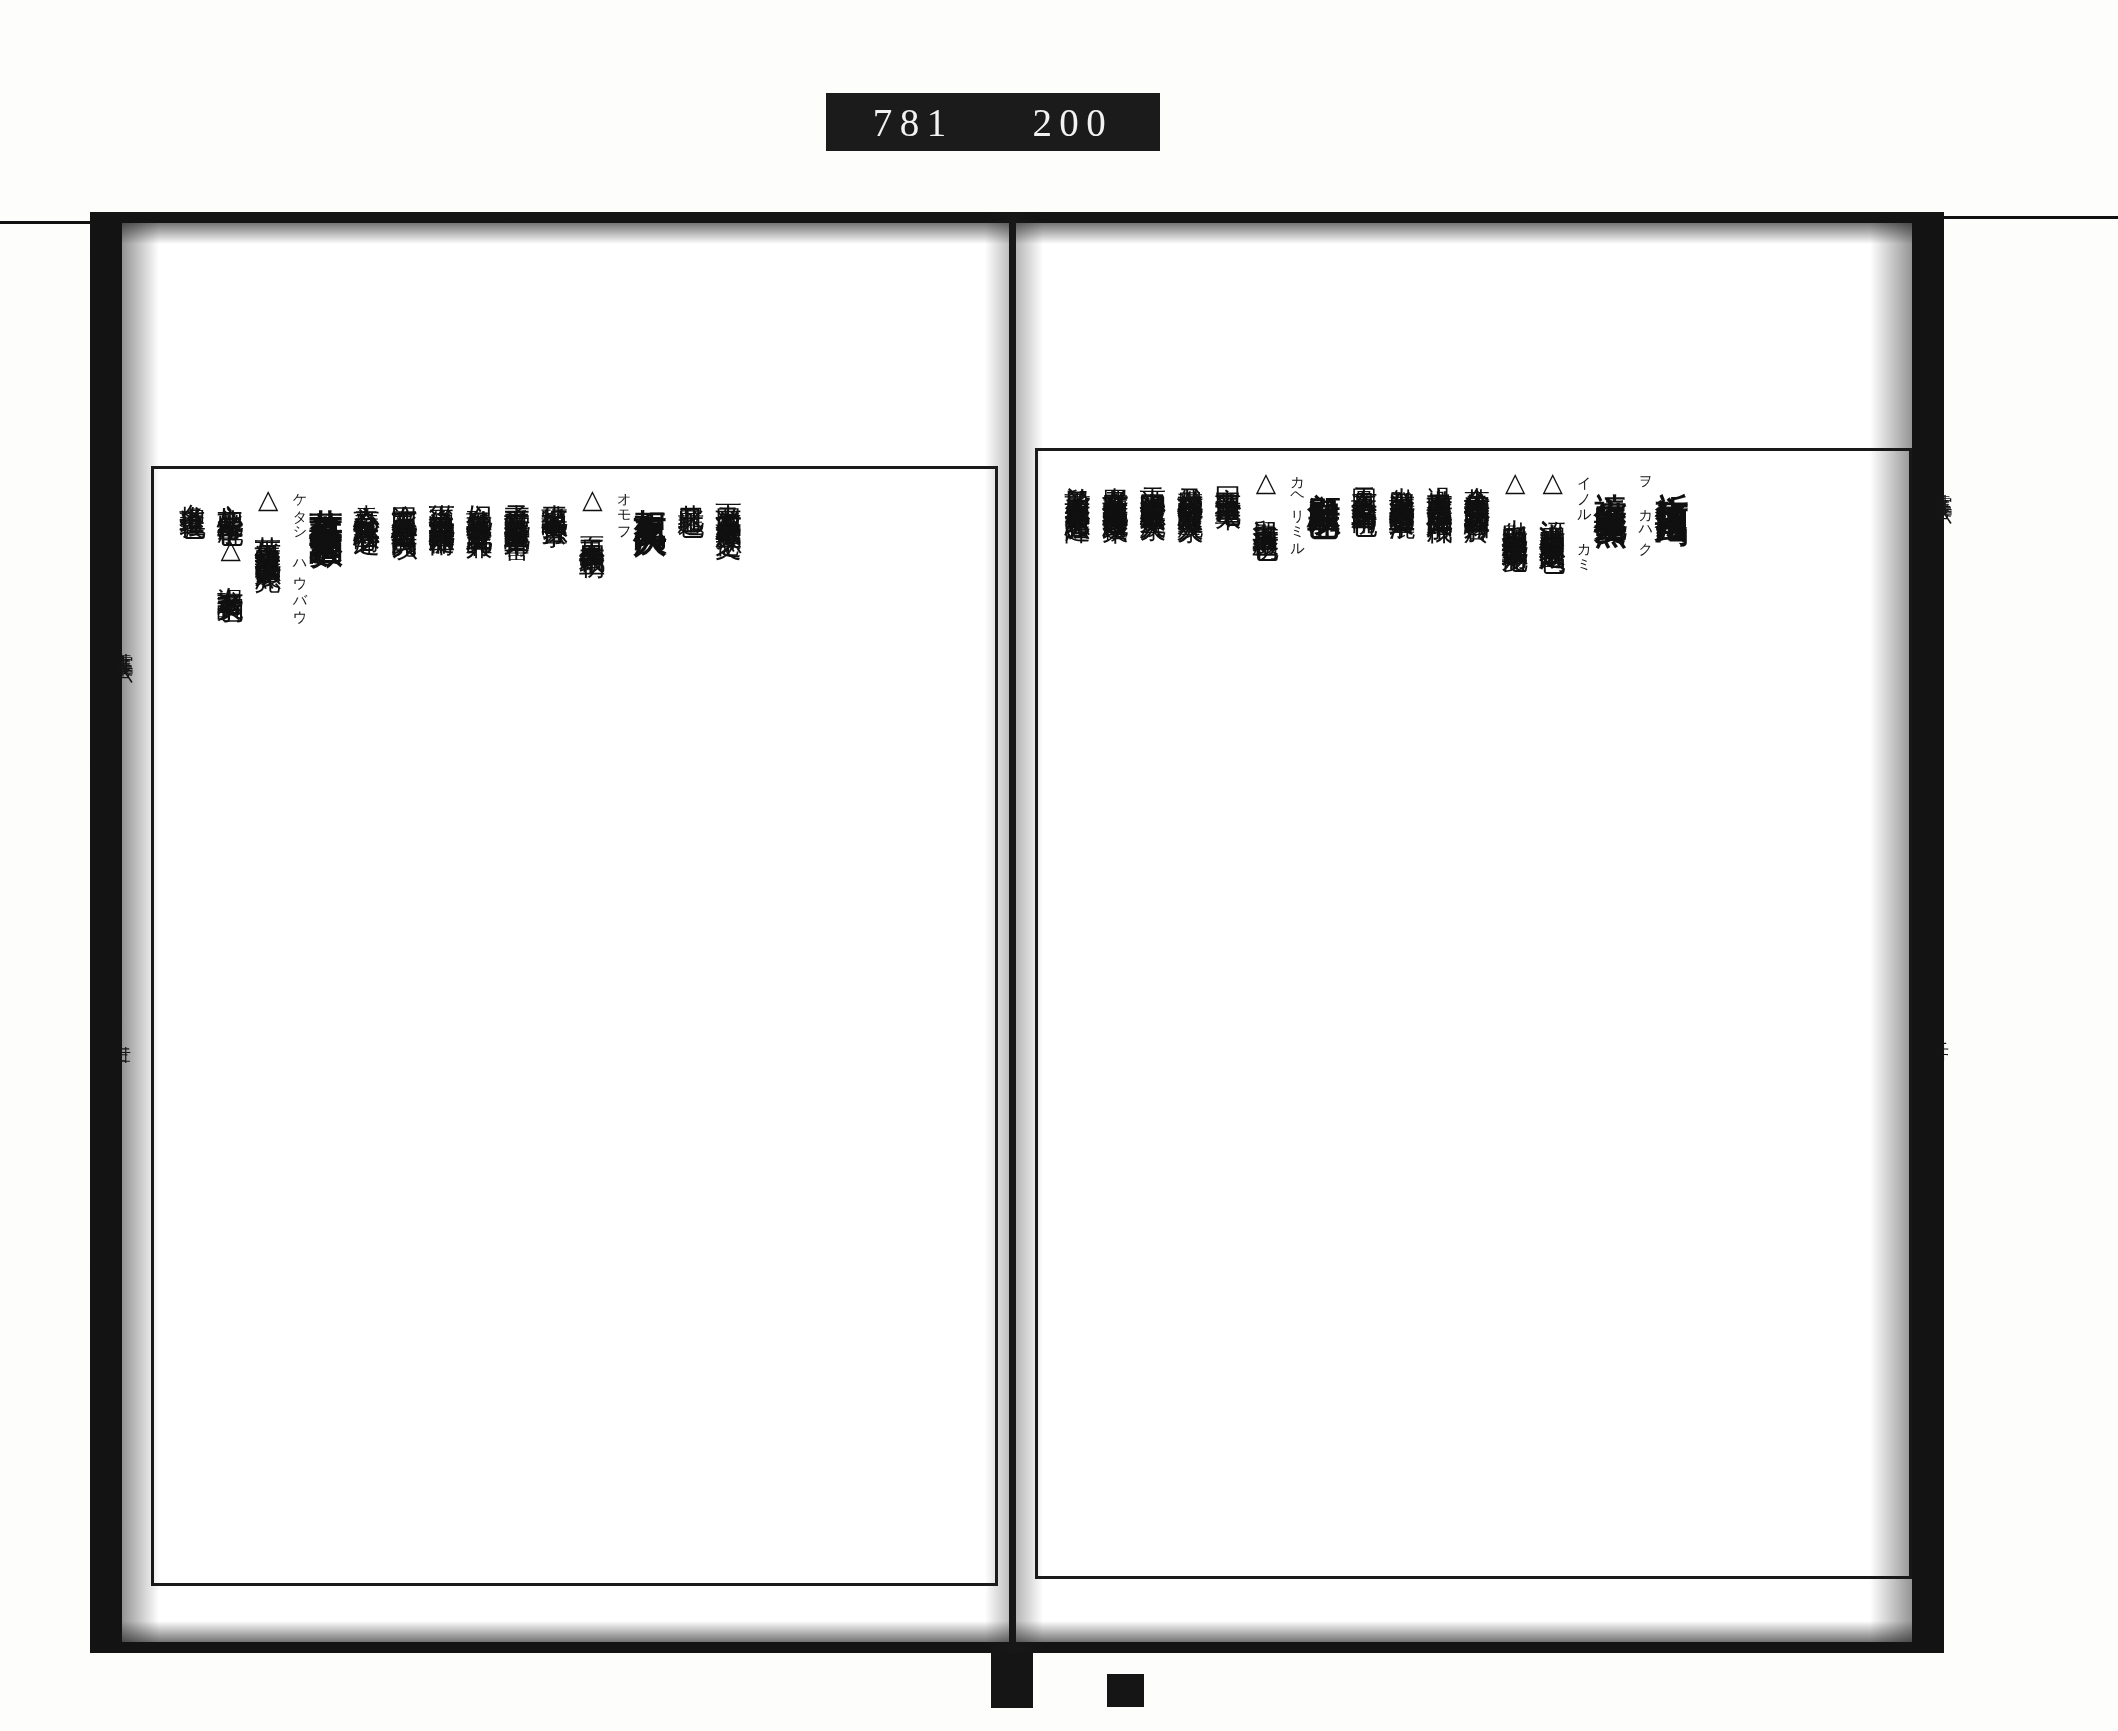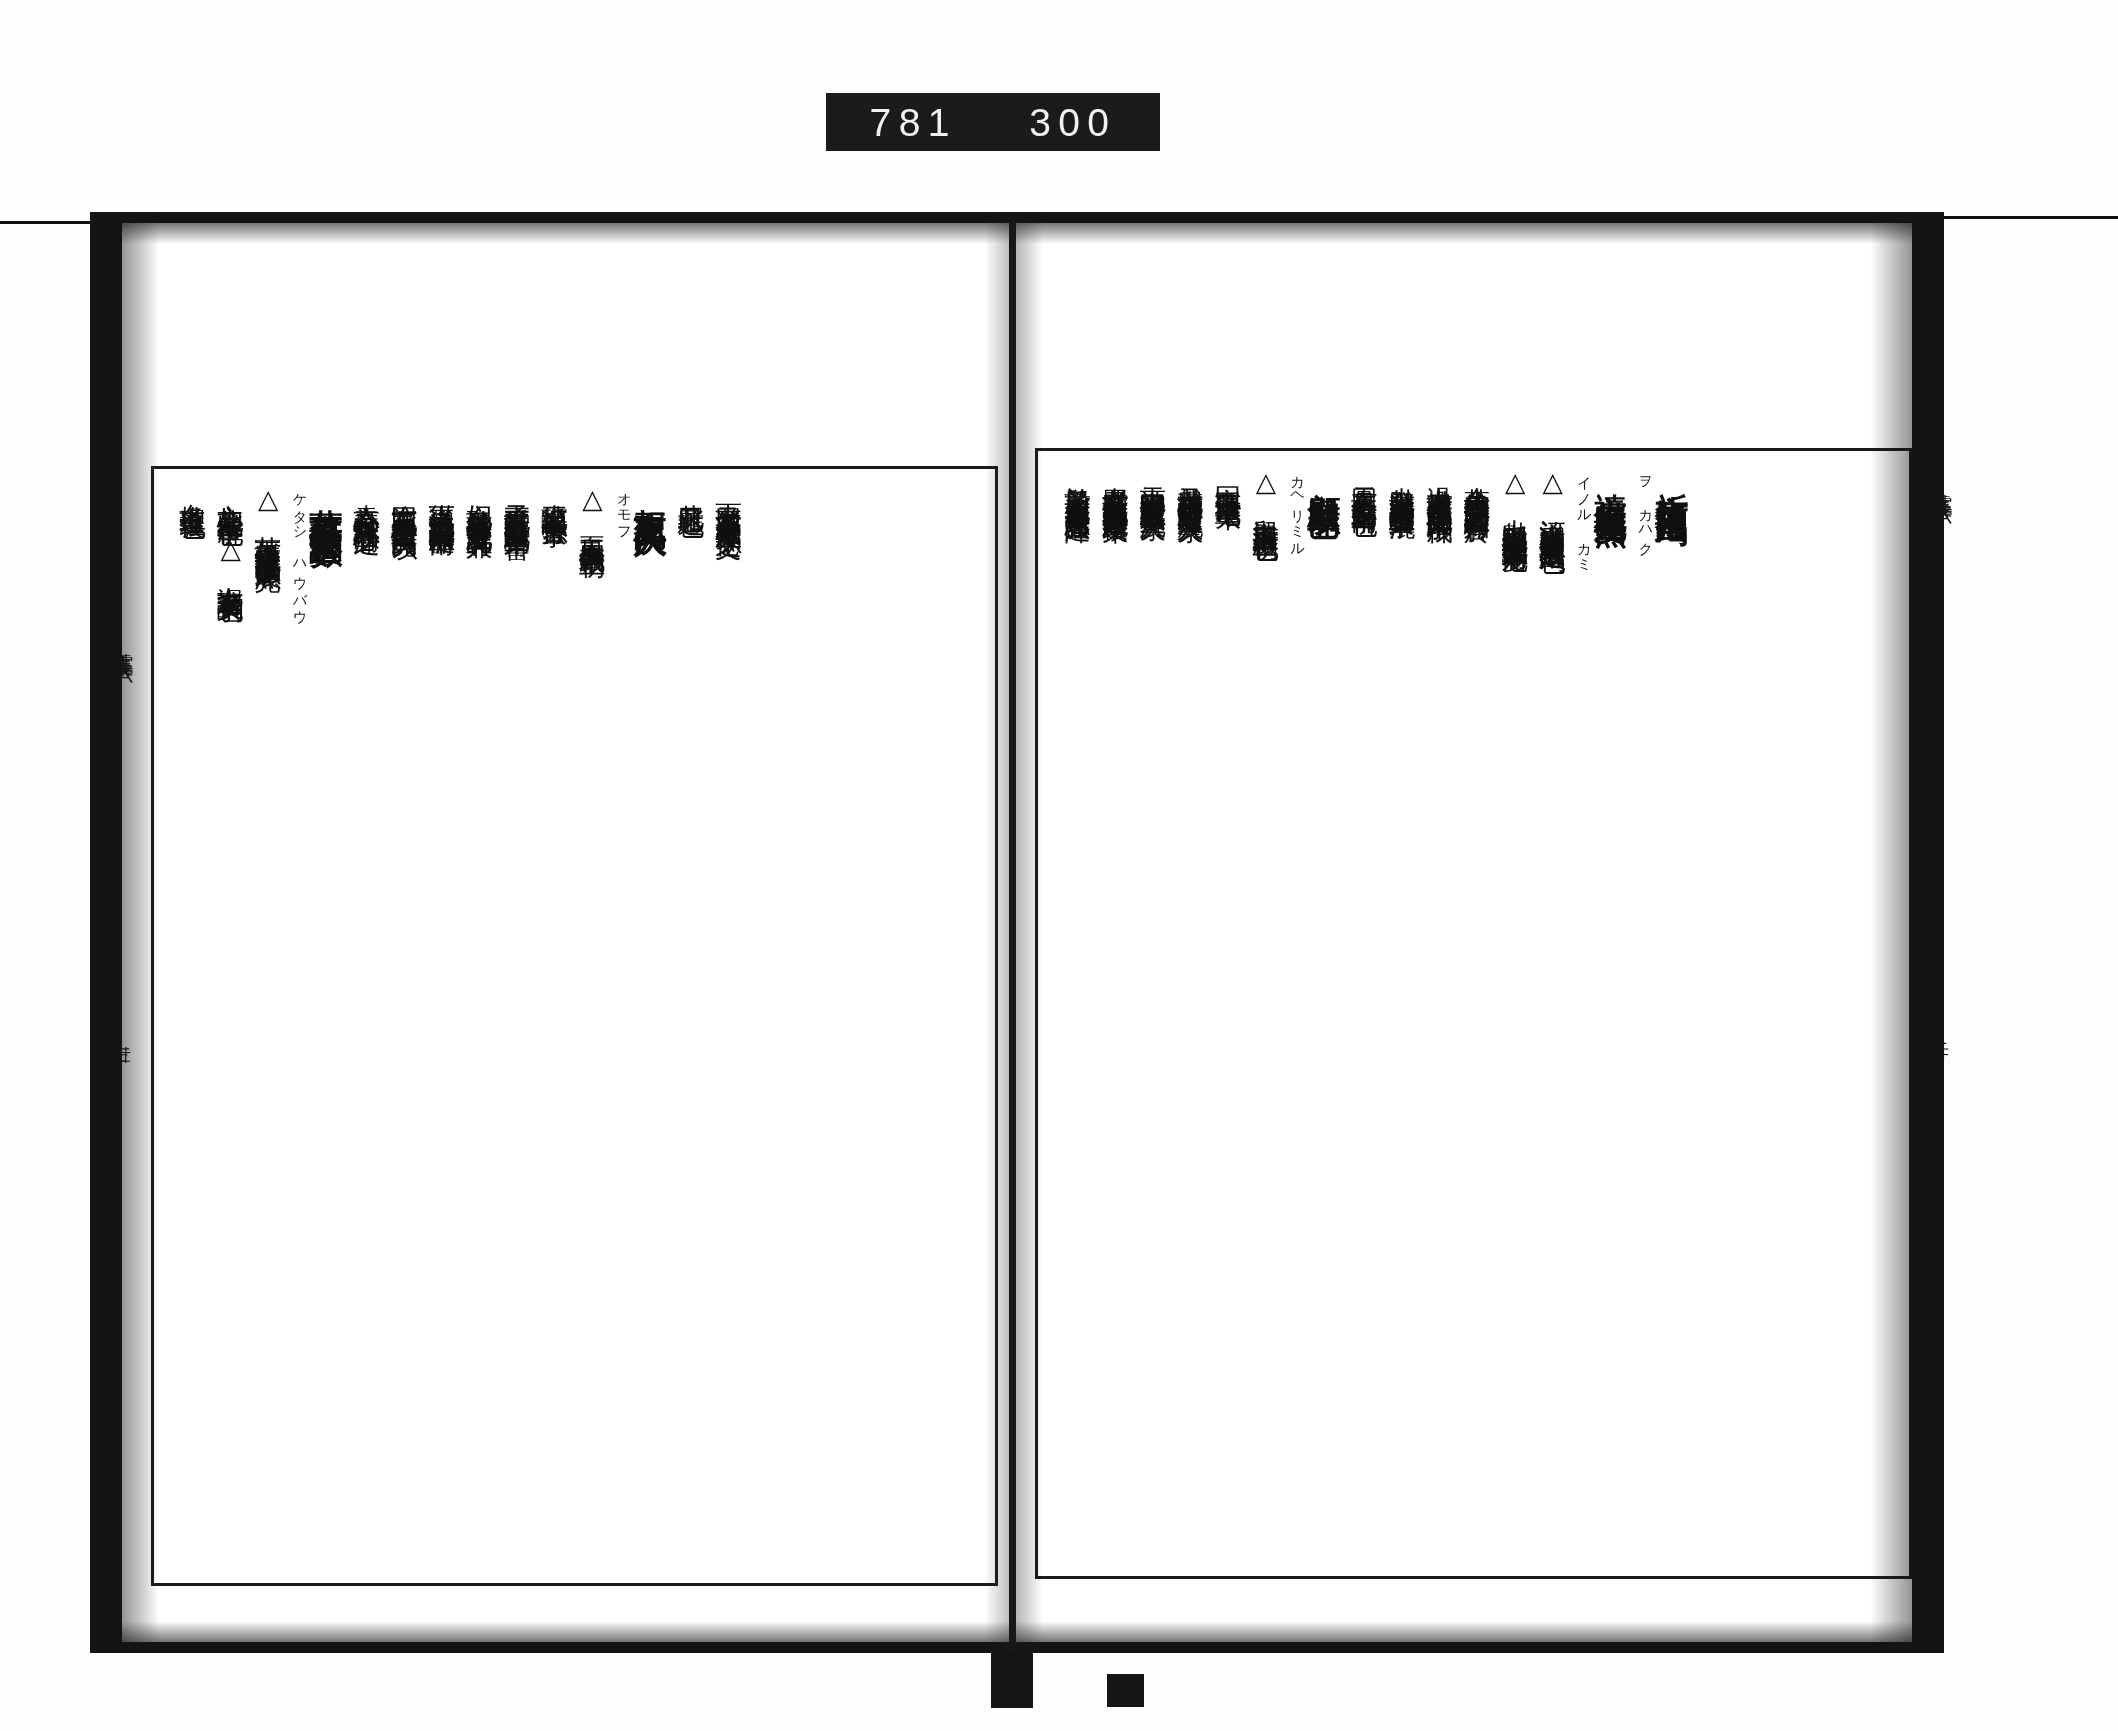--- a/index.html
+++ b/index.html
@@ -25,21 +25,21 @@
 
   
   #film-counter {
     position: absolute;
     left: 826px;
     top: 93px;
     width: 334px;
     height: 58px;
     background: #1b1b1b;
     color: #f2f2f2;
-    font-family: Liberation Sans, sans-serif;
+    font-family: Liberation Serif, serif;
     font-size: 39px;
     letter-spacing: 7.4px;
     display: flex;
     align-items: center;
     justify-content: space-around;
     padding: 0 7.4px;
     box-sizing: border-box;
   }
   #film-counter span { display: block; line-height: 1; }
 
@@ -195,21 +195,21 @@
     background: linear-gradient(to right, rgba(30,30,30,0.0), rgba(30,30,30,0.35), rgba(30,30,30,0.0));
   }
 </style>
 </head>
 <body>
 
 <div id="scan-frame">
 
   <div id="film-counter">
     <span>781</span>
-    <span>300</span>
+    <span>200</span>
   </div>
 
   <div class="rule-line" id="top-rule-left"></div>
   <div class="rule-line" id="top-rule-right"></div>
 
   <div id="leaf-outer"></div>
 
   <div id="gutter"></div>
   <div id="gutter-tab"></div>
   <div id="gutter-dot"></div>

